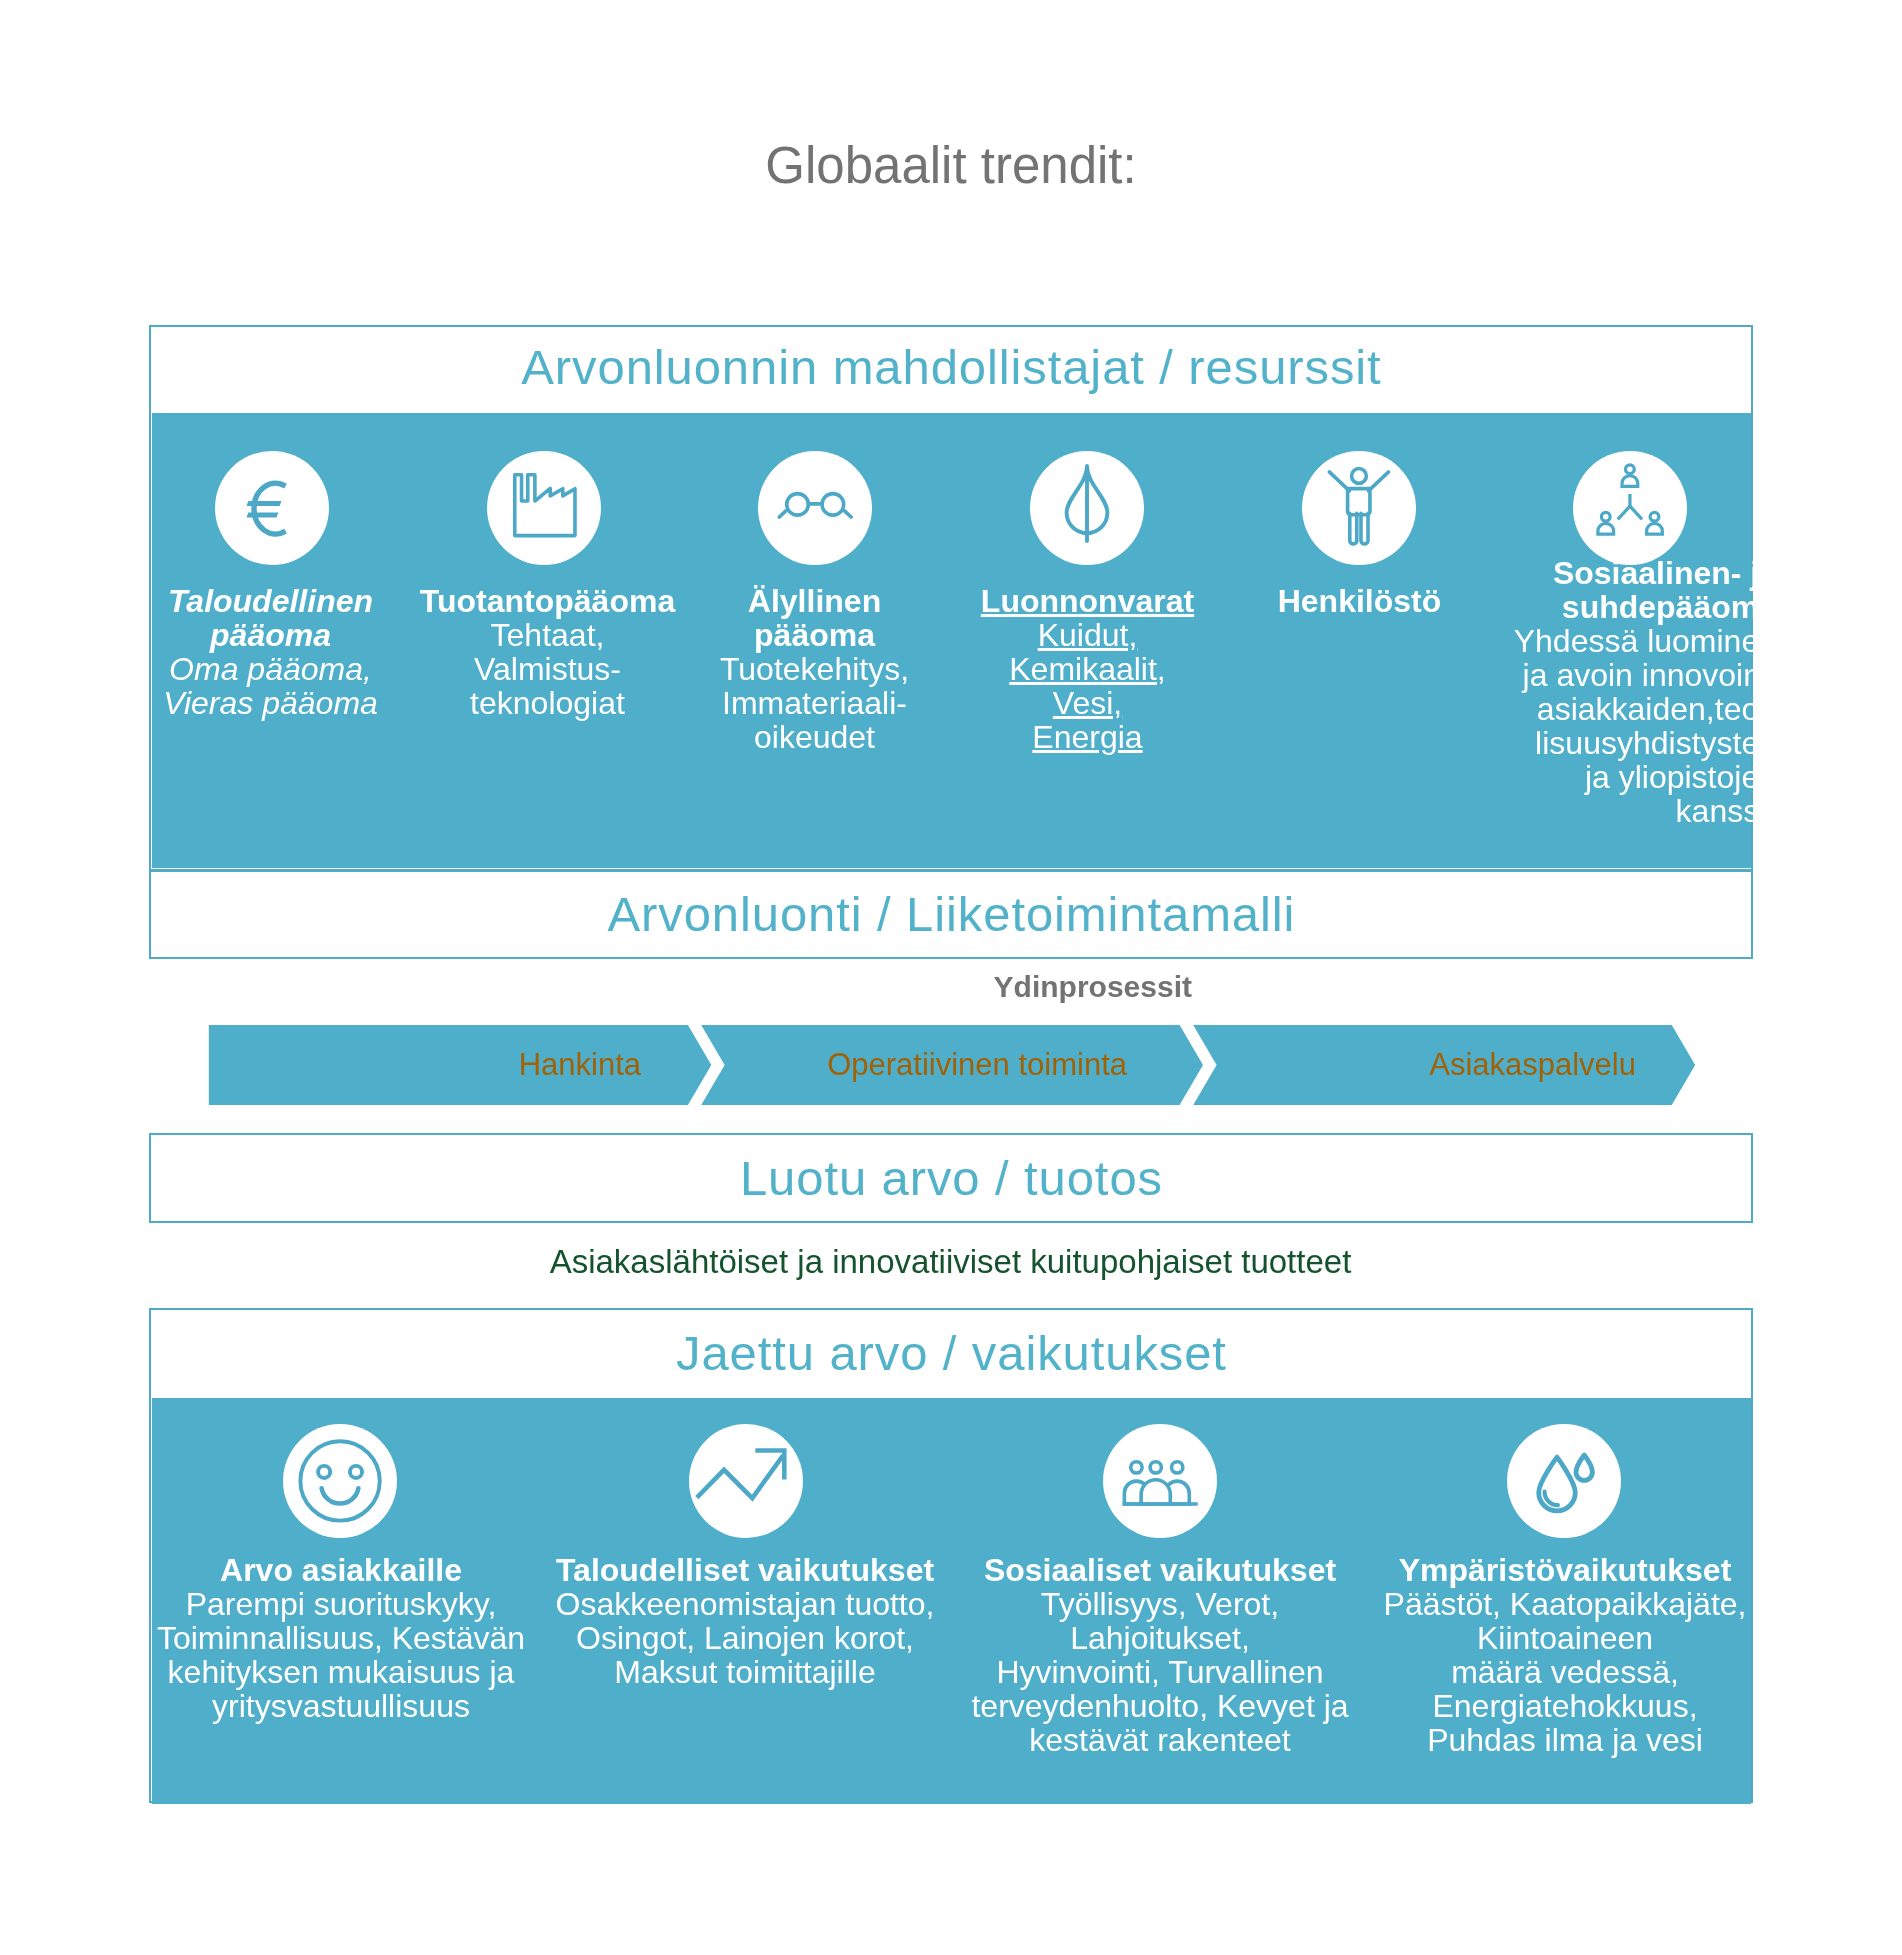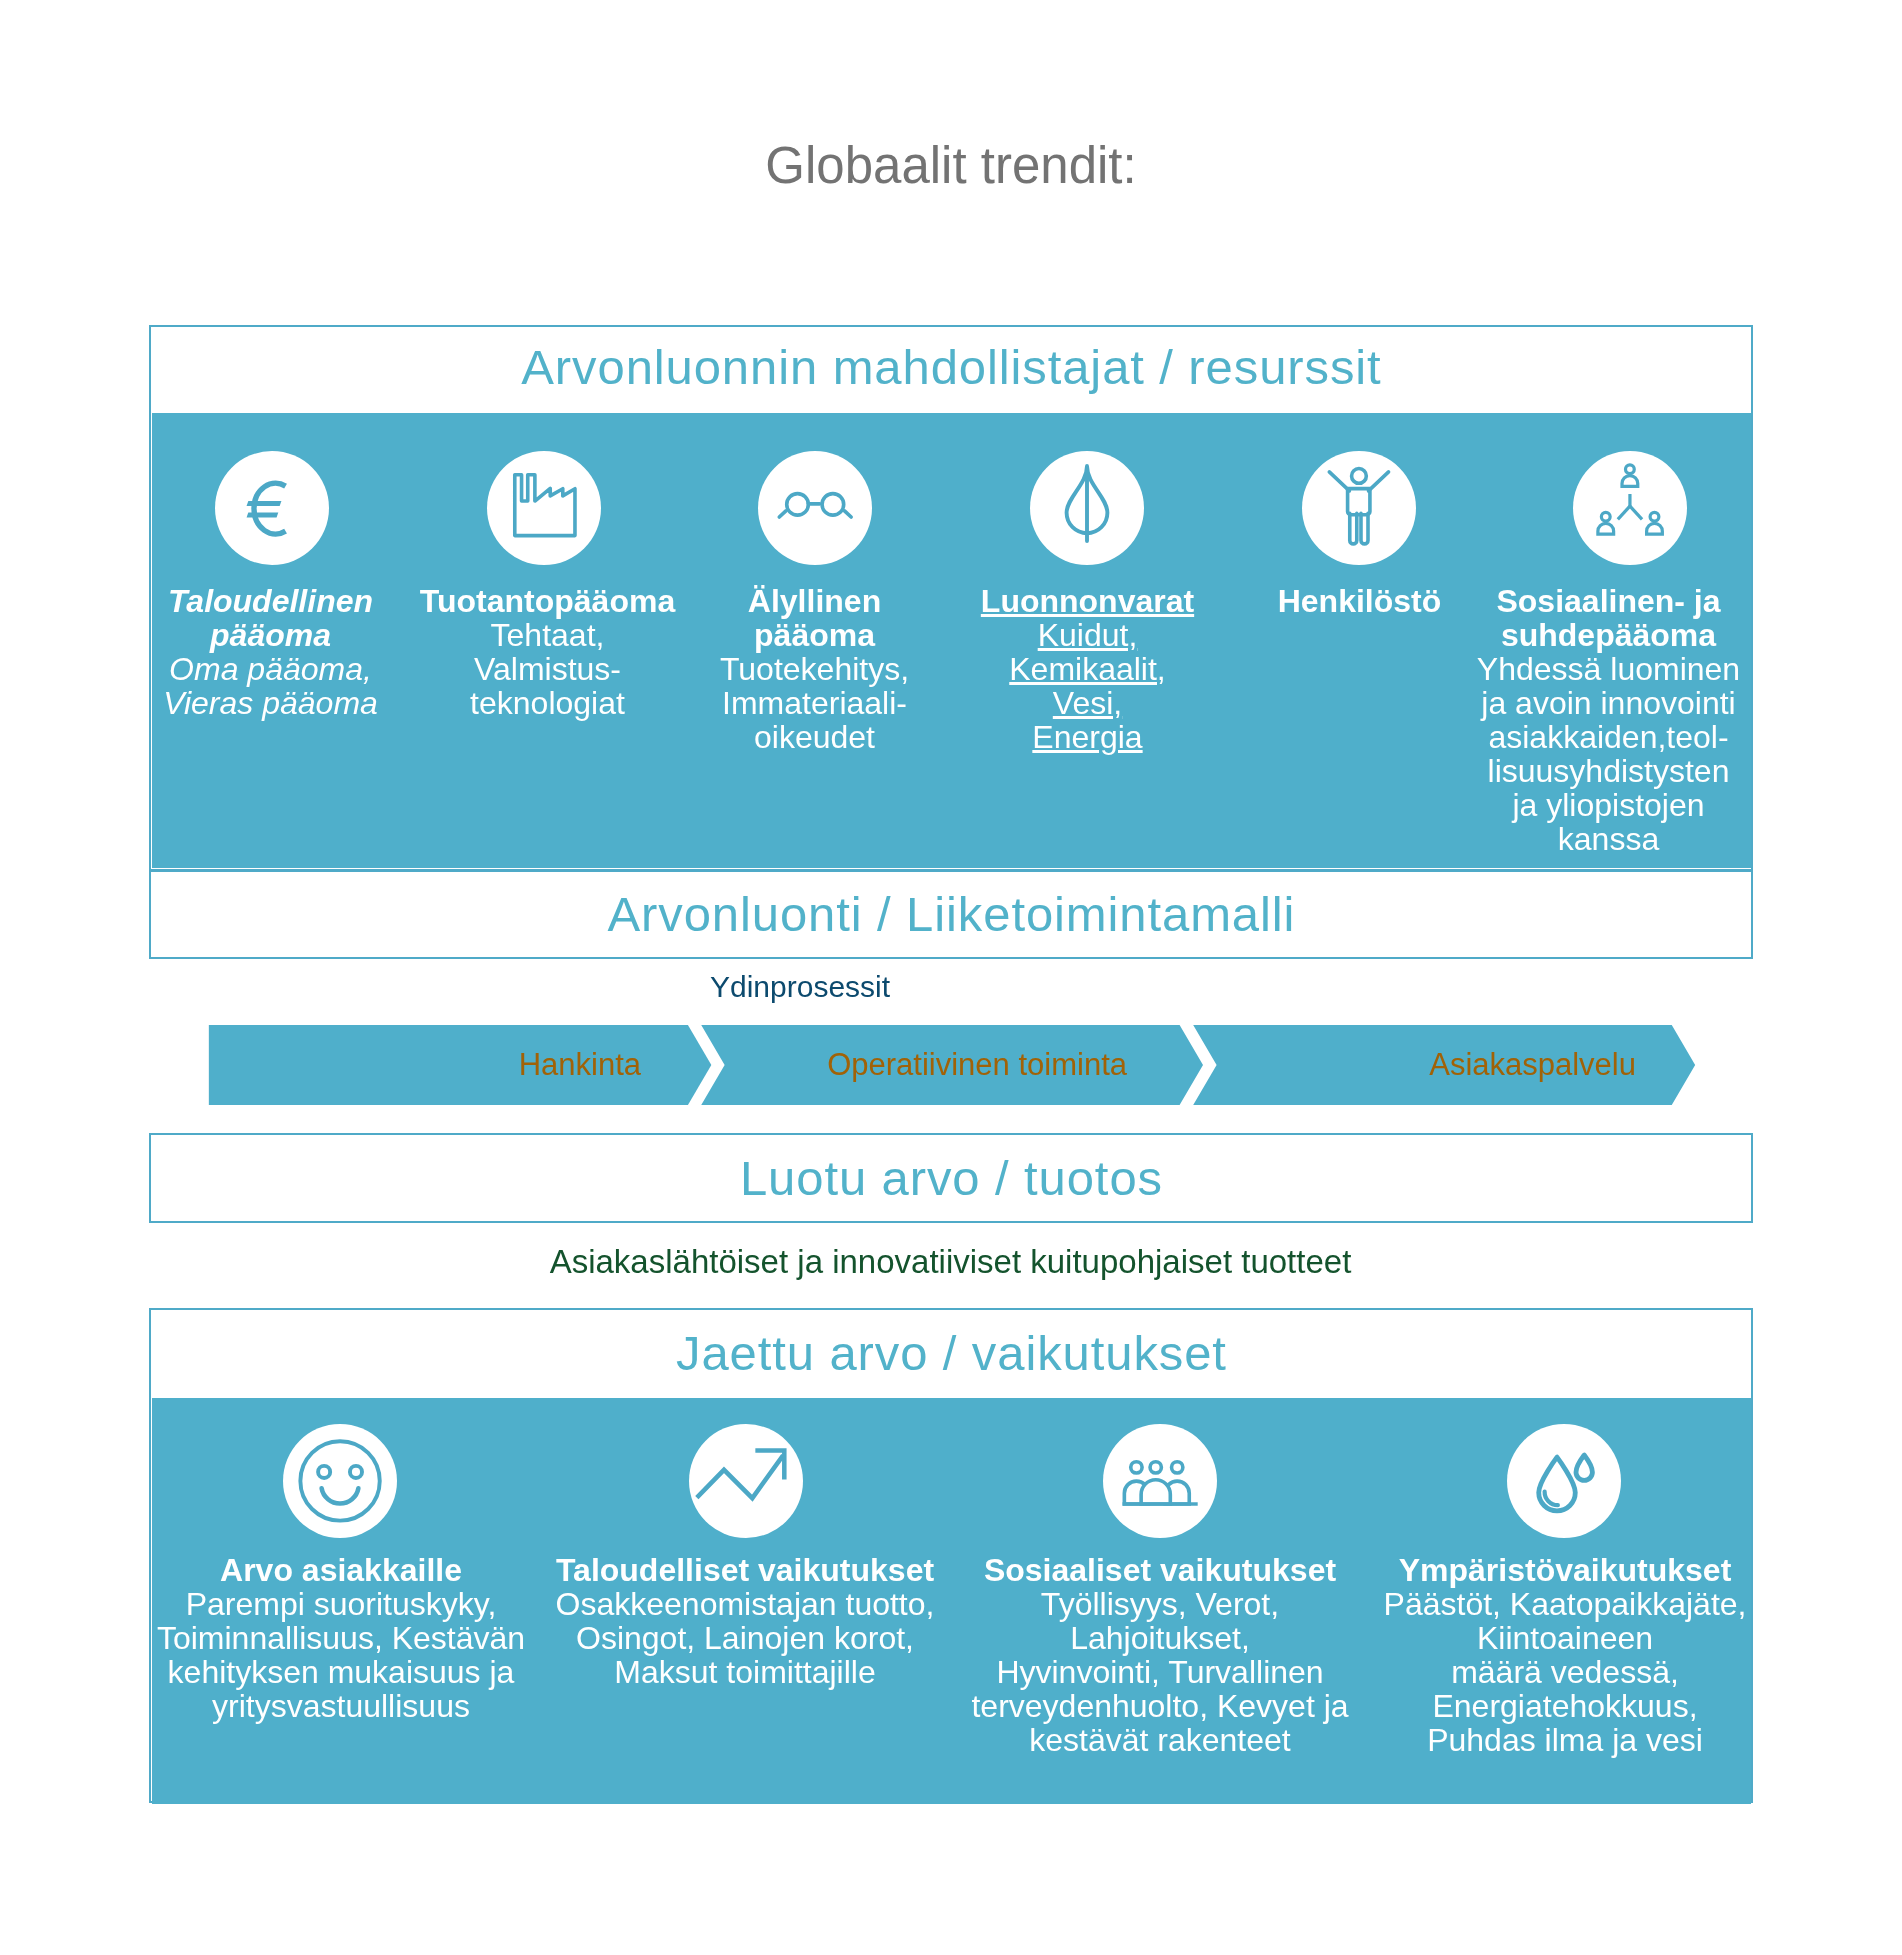--- a/index.html
+++ b/index.html
@@ -16,21 +16,21 @@
   .band-title{position:absolute;text-align:center;color:#52b2ca;
               font-size:49px;line-height:49px;font-weight:400;letter-spacing:0.9px;text-indent:0.9px;}
 
   .col{position:absolute;text-align:center;color:#ffffff;font-size:32px;line-height:34px;}
   .col .t{font-weight:700;}
   .col .d{font-weight:400;}
 
   .circ{position:absolute;border-radius:50%;background:#ffffff;}
   .circ svg{display:block;}
 
-  .ydin{position:absolute;text-align:left;color:#0c4a6e;font-weight:400;font-size:30px;line-height:30px;}
+  .ydin{position:absolute;text-align:right;color:#737373;font-weight:700;font-size:30px;line-height:30px;}
   .chevlabel{position:absolute;text-align:right;color:#a16207;font-size:31px;line-height:31px;}
   .capt{position:absolute;text-align:center;color:#14532d;font-size:33px;line-height:33px;}
 </style>
 </head>
 <body>
 
 <div class="page">
 
   <div class="hdr-title">Globaalit trendit:</div>
 
@@ -123,21 +123,21 @@
         <circle cx="54.6" cy="109.4" r="7.3"></circle>
         <path d="M41.5 138.4 V133.6 a13.1 13.1 0 0 1 26.2 0 V138.4 Z"></path>
         <circle cx="135.8" cy="109.4" r="7.3"></circle>
         <path d="M122.7 138.4 V133.6 a13.1 13.1 0 0 1 26.2 0 V138.4 Z"></path>
         <path d="M94.9 71.7 V91.9"></path>
         <path d="M94.9 91.9 L74.7 113.8"></path>
         <path d="M94.9 91.9 L115.1 113.8"></path>
       </g>
     </svg>
   </div>
-  <div class="col" style="left:1440px;top:584px;width:337px;">
+  <div class="col" style="left:1440px;top:556px;width:337px;text-align:right;">
     <div class="t">Sosiaalinen- ja</div>
     <div class="t">suhdepääoma</div>
     <div class="d">Yhdessä luominen</div>
     <div class="d">ja avoin innovointi</div>
     <div class="d">asiakkaiden,teol-</div>
     <div class="d">lisuusyhdistysten</div>
     <div class="d">ja yliopistojen</div>
     <div class="d">kanssa</div>
   </div>
 

